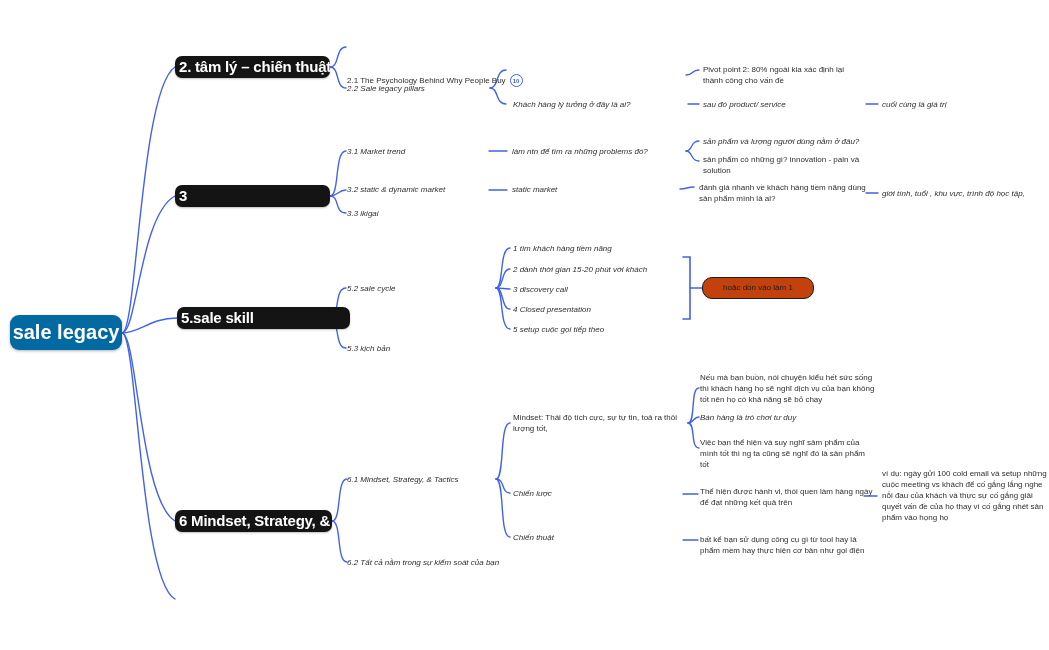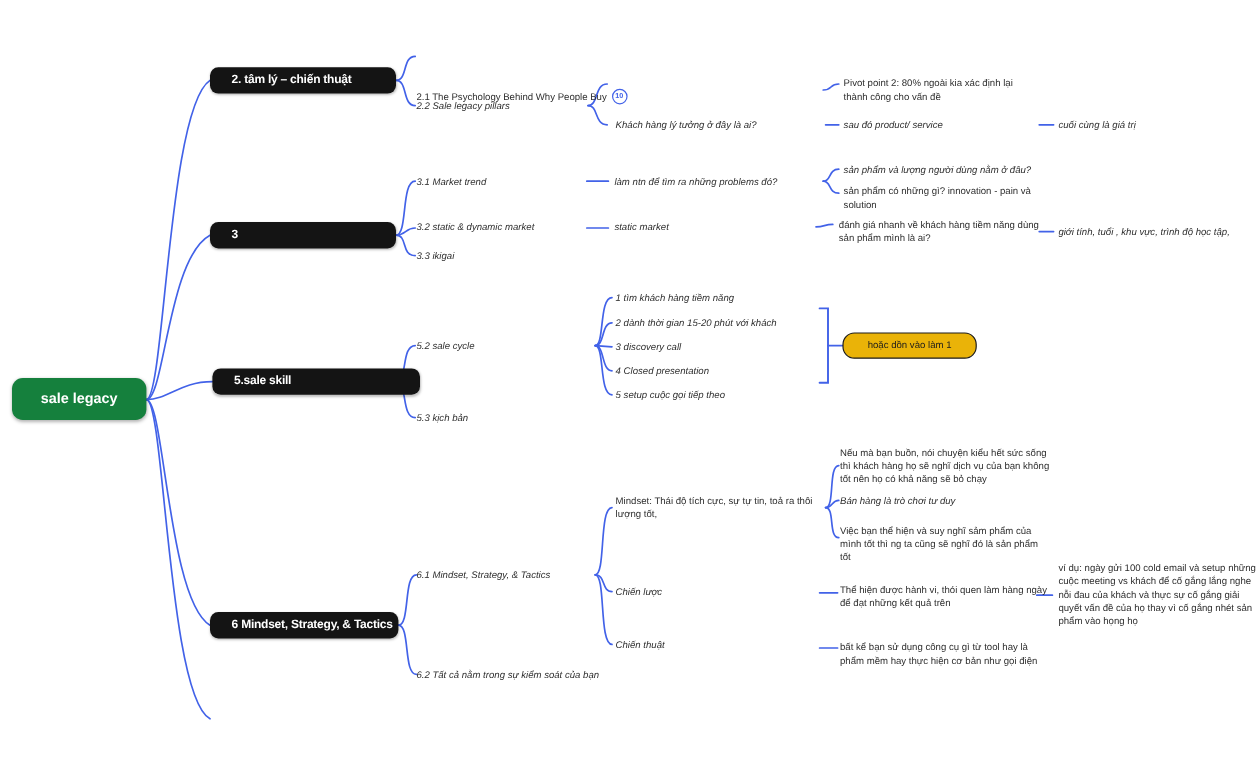--- a/index.html
+++ b/index.html
@@ -5,27 +5,27 @@
   html,body{margin:0;padding:0;background:#fff;}
   #canvas{position:relative;width:1049px;height:650px;background:#ffffff;overflow:hidden;
           font-family:"Liberation Sans",sans-serif;}
   .wires{position:absolute;left:0;top:0;pointer-events:none;}
   .wires path{fill:none;stroke:#4262e8;stroke-width:1.4;stroke-linecap:round;}
   .wires path.bracket{stroke-width:1.6;}
   .label{position:absolute;font-size:8px;line-height:11px;color:#2e2e2e;}
   .nw{white-space:nowrap;font-style:italic;}
   .row{display:flex;align-items:center;white-space:nowrap;margin-top:32px;}
   .topic{position:absolute;background:#141414;color:#ffffff;border-radius:7px;
-         font-weight:bold;font-size:10px;line-height:22px;letter-spacing:-0.2px;
-         padding-left:18px;white-space:nowrap;overflow:hidden;box-sizing:border-box;
+         font-weight:bold;font-size:15px;line-height:22px;letter-spacing:-0.2px;
+         padding-left:4px;white-space:nowrap;overflow:hidden;box-sizing:border-box;
          box-shadow:0 1px 2px rgba(0,0,0,.25);}
-  .root{position:absolute;background:#15803d;color:#fff;border-radius:9px;text-align:center;
-        font-weight:bold;font-size:12px;line-height:35px;box-sizing:border-box;
+  .root{position:absolute;background:#0369a1;color:#fff;border-radius:9px;text-align:center;
+        font-weight:bold;font-size:20px;line-height:35px;box-sizing:border-box;
         box-shadow:0 1px 3px rgba(0,0,0,.3);}
-  .summary{position:absolute;background:#eab308;border:1.5px solid #1c1c1c;border-radius:10px;
+  .summary{position:absolute;background:#c2410c;border:1.5px solid #1c1c1c;border-radius:10px;
            font-size:8px;line-height:19px;text-align:center;box-sizing:border-box;color:#1c1c1c;}
   .badge{display:inline-flex;align-items:center;justify-content:center;flex:0 0 auto;
          width:11px;height:11px;margin-left:4px;border:1px solid #4262e8;border-radius:50%;
          color:#4262e8;font-size:6px;font-weight:bold;line-height:1;}
 </style>
 </head>
 <body>
 
 <div id="canvas">
 

